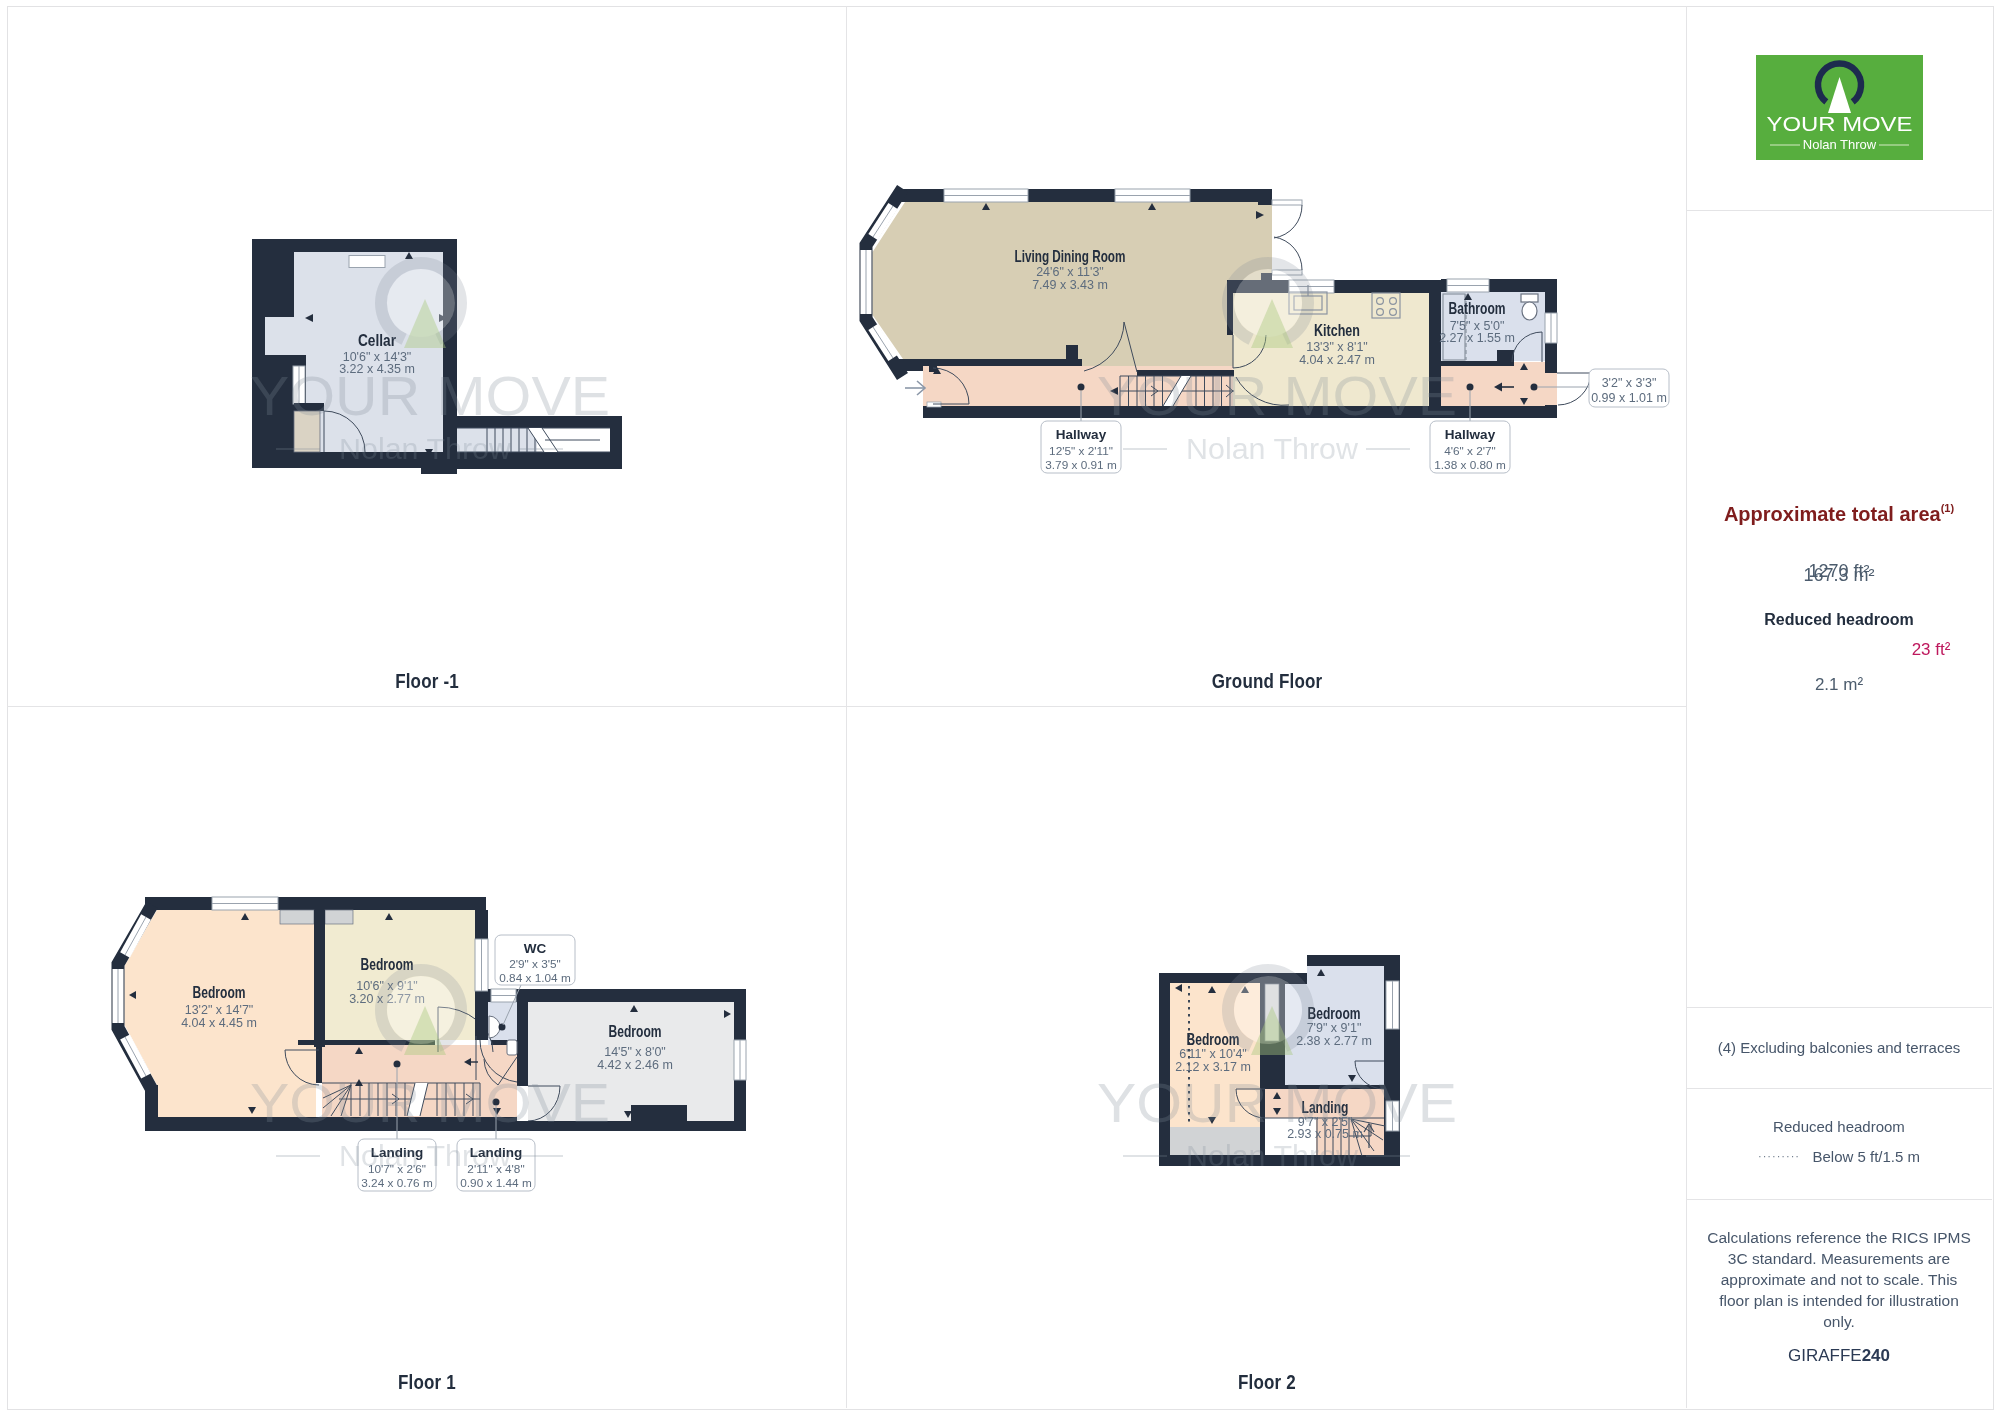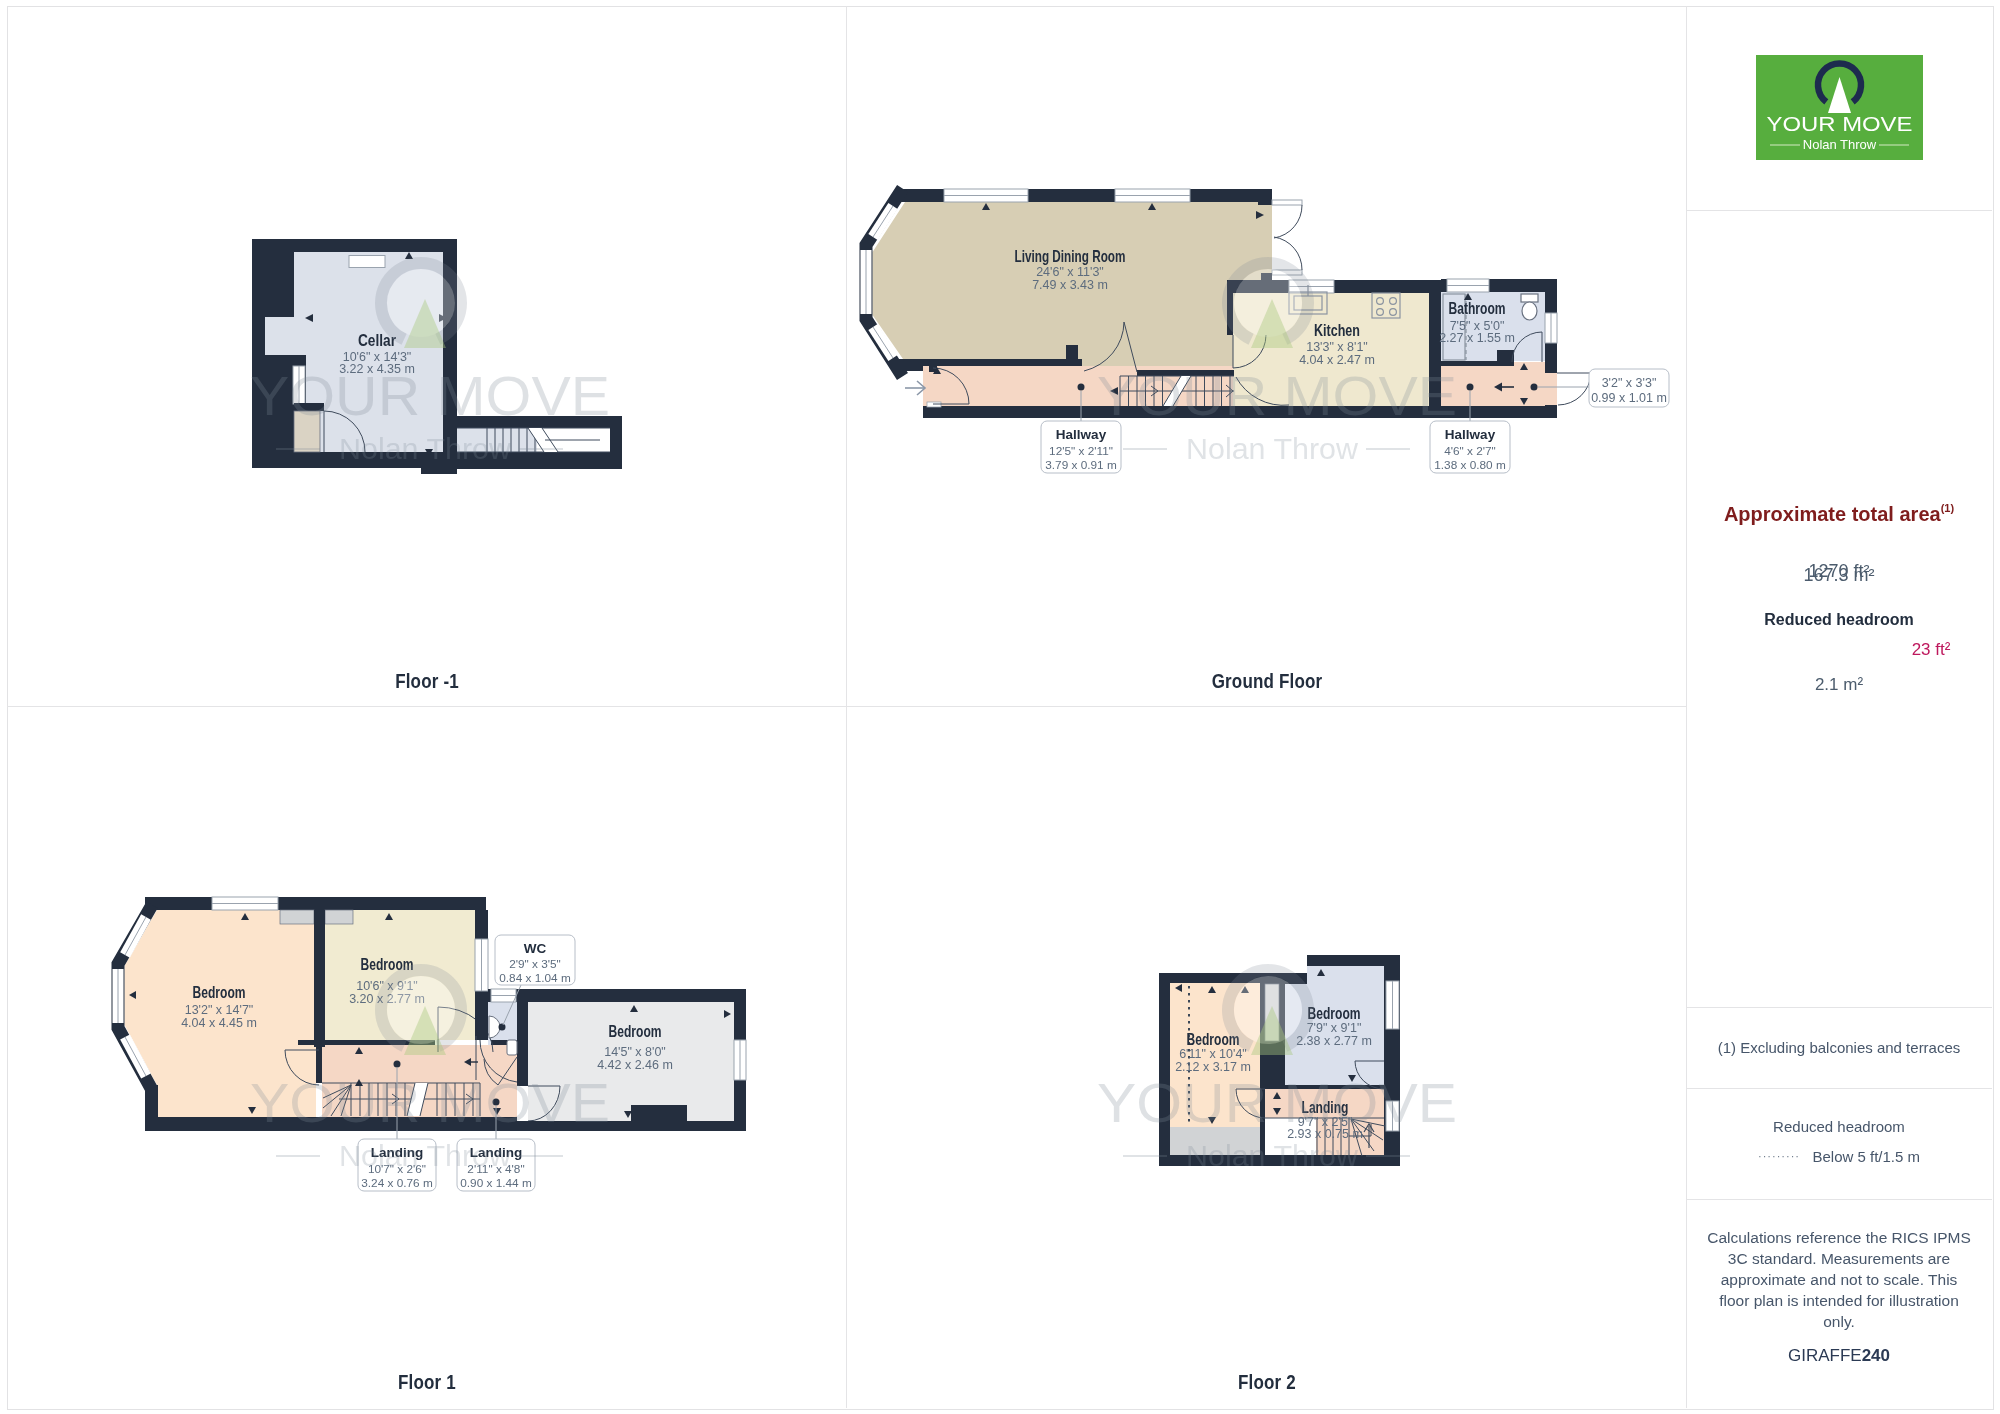--- a/index.html
+++ b/index.html
@@ -56,21 +56,21 @@
 <div class="abs" style="left:1690px;top:537px;width:298px;text-align:center;font-size:18px;color:#4c5c6d;margin-top:24px;">1270 ft²</div>
 
 <div class="abs" style="left:1690px;top:565px;width:298px;text-align:center;font-size:18px;color:#4c5c6d;">167.3 m²</div>
 
 <div class="abs" style="left:1690px;top:611px;width:298px;text-align:center;font-size:16px;font-weight:bold;color:#232e3e;">Reduced headroom</div>
 
 <div class="abs" style="left:1782px;top:640px;width:298px;text-align:center;font-size:17px;color:#be185d;">23 ft²</div>
 
 <div class="abs" style="left:1690px;top:668px;width:298px;text-align:center;font-size:17px;color:#4c5c6d;margin-top:7px;">2.1 m²</div>
 
-<div class="abs" style="left:1690px;top:1039px;width:298px;text-align:center;font-size:15px;color:#47566a;">(1) Excluding balconies and terraces</div>
+<div class="abs" style="left:1690px;top:1039px;width:298px;text-align:center;font-size:15px;color:#47566a;">(4) Excluding balconies and terraces</div>
 
 <div class="abs" style="left:1690px;top:1118px;width:298px;text-align:center;font-size:15px;color:#47566a;">Reduced headroom</div>
 
 <div class="abs" style="left:1690px;top:1148px;width:298px;text-align:center;font-size:15px;color:#47566a;">
   <span style="letter-spacing:1px;color:#6b7888;font-size:11px;vertical-align:2px;">·········</span>&nbsp;&nbsp; Below 5 ft/1.5 m</div>
 
 <div class="abs" style="left:1690px;top:1227px;width:298px;text-align:center;font-size:15.5px;line-height:21px;color:#47566a;">Calculations reference the RICS IPMS<br>3C standard. Measurements are<br>approximate and not to scale. This<br>floor plan is intended for illustration<br>only.</div>
 
 <div class="abs" style="left:1690px;top:1346px;width:298px;text-align:center;font-size:17px;color:#2b3a54;">GIRAFFE<b>240</b></div>
 

